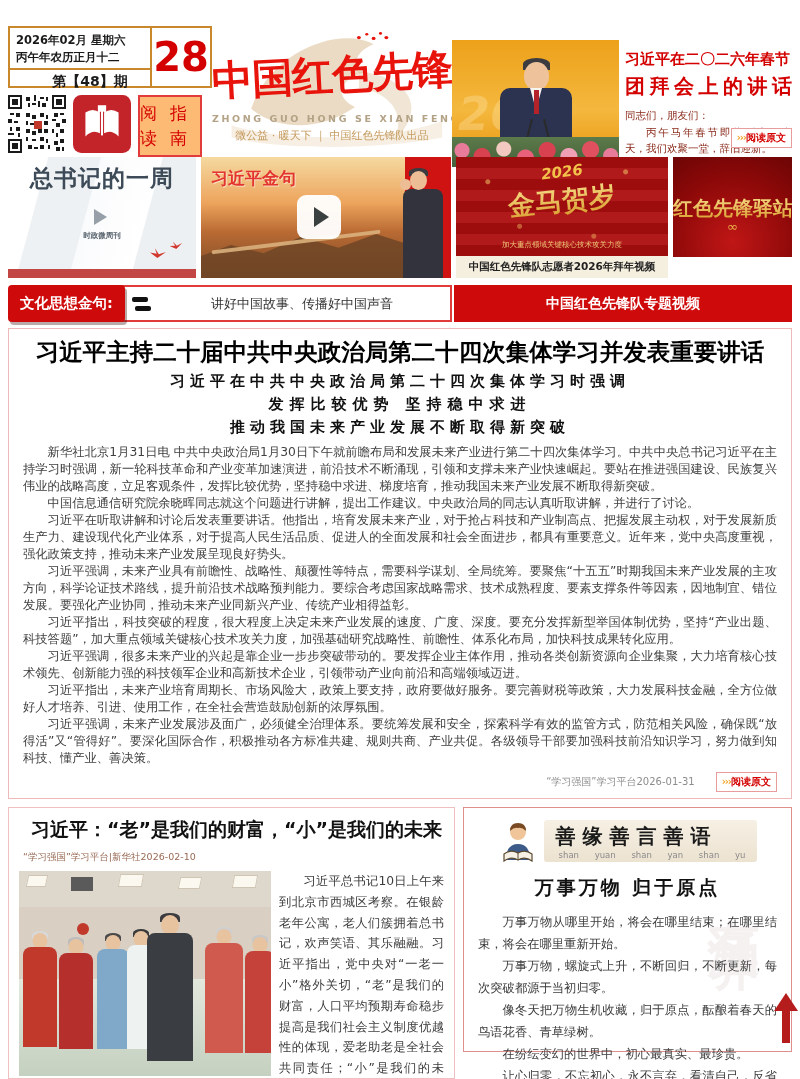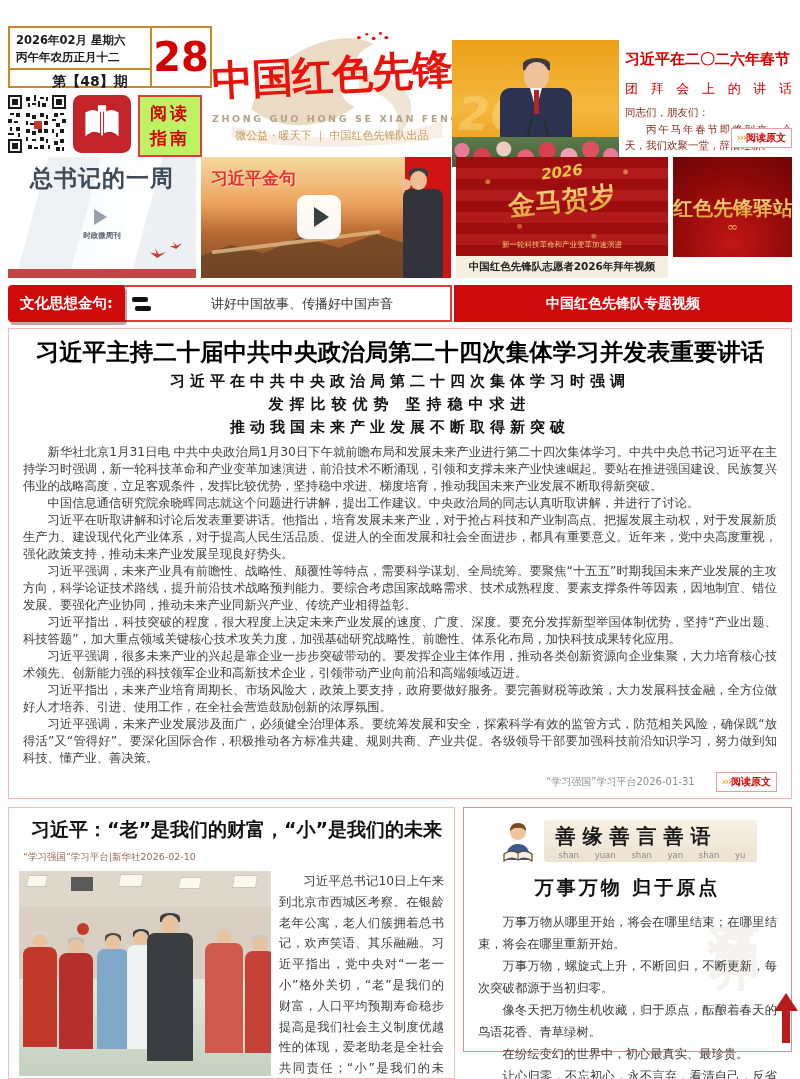--- a/index.html
+++ b/index.html
@@ -10,22 +10,22 @@
   .header{display:flex;padding:26px 8px 0 8px;height:150px;}
   .info{width:204px;flex:none;}
   .date-box{display:flex;border:2px solid #c9882b;height:62px;background:#fff;}
   .date-left{flex:1;display:flex;flex-direction:column;border-right:2px solid #c9882b;}
   .date-lines{padding:4px 6px 3px;font-size:11.5px;font-weight:bold;color:#1a1a1a;line-height:1.45;border-bottom:2px solid #c9882b;white-space:nowrap;}
   .issue{text-align:center;font-size:14px;font-weight:bold;color:#1a1a1a;padding-top:3px;padding-left:20px;}
   .date-day{width:58px;display:flex;align-items:center;justify-content:center;color:#d40000;font-size:40px;font-weight:900;font-family:"DejaVu Sans",sans-serif;}
   .icons-row{display:flex;margin-top:7px;gap:7px;align-items:flex-start;}
   .qr{width:58px;height:58px;display:block;}
   .bookicon{width:58px;height:58px;display:block;}
-  .guide{width:64px;height:62px;border:2px solid #e23b3b;color:#d40000;font-weight:700;font-size:17px;
-         display:flex;flex-direction:column;align-items:center;justify-content:center;line-height:1.45;letter-spacing:3px;background:#bef264;cursor:pointer;}
+  .guide{width:64px;height:62px;border:2px solid #e23b3b;color:#d40000;font-weight:400;font-size:17px;
+         display:flex;flex-direction:row;align-items:center;justify-content:center;line-height:1.45;letter-spacing:3px;background:#fdba74;cursor:pointer;}
   
   .masthead{flex:1;position:relative;text-align:center;padding-top:22px;overflow:hidden;}
   .horse{position:absolute;left:0;top:0;width:100%;height:100%;}
   .mh-title{position:relative;font-size:41px;font-weight:900;color:#e8140c;transform:rotate(-3deg);letter-spacing:-1px;white-space:nowrap;}
   .mh-pinyin{position:relative;margin-top:10px;font-size:9.5px;letter-spacing:2.6px;color:#b3a285;font-weight:bold;white-space:nowrap;}
   .mh-slogan{position:relative;margin-top:4px;font-size:11px;color:#c49a5c;white-space:nowrap;}
   
   .featured{width:340px;flex:none;display:flex;gap:6px;padding-top:14px;position:relative;}
   .feat-photo{width:167px;height:127px;flex:none;position:relative;overflow:hidden;
               background:linear-gradient(180deg,#eda11a 0%,#f4b83e 55%,#e8920a 100%);}
@@ -42,21 +42,21 @@
       radial-gradient(circle at 18% 65%,#d8414f 8px,transparent 9px),
       radial-gradient(circle at 31% 40%,#f2c9c0 7px,transparent 8px),
       radial-gradient(circle at 44% 70%,#e8607a 8px,transparent 9px),
       radial-gradient(circle at 57% 45%,#d8414f 8px,transparent 9px),
       radial-gradient(circle at 70% 65%,#f0a0b5 8px,transparent 9px),
       radial-gradient(circle at 83% 42%,#e0505f 8px,transparent 9px),
       radial-gradient(circle at 95% 62%,#e87a9a 7px,transparent 8px),
       linear-gradient(180deg,#5c7a4a,#46603a);}
   .feat-text{flex:1;position:relative;padding-top:8px;}
   .feat-title{color:#d40000;font-weight:900;font-size:15px;line-height:1.55;white-space:nowrap;}
-  .feat-title2{color:#d40000;font-weight:400;font-size:13px;line-height:1.55;text-align:justify;text-align-last:justify;margin-top:8px;}
+  .feat-title2{color:#d40000;font-weight:700;font-size:20px;line-height:1.55;text-align:justify;text-align-last:justify;}
   .feat-body{margin-top:5px;color:#8a2a1a;font-size:10.5px;line-height:1.55;text-align:justify;}
   .feat-body .ind{text-indent:2em;margin:0;}
   .feat-body p{margin:0;}
   .read-btn{position:absolute;right:0;bottom:2px;border:1px solid #e89c9c;background:#fff;font-size:10px;font-weight:bold;
             padding:2px 5px;white-space:nowrap;cursor:pointer;}
   .read-btn .arr{color:#f0a429;letter-spacing:-1px;}
   .read-btn .txt{color:#d40000;}
   
   .video-row{display:flex;gap:5px;margin:7px 8px 0;height:121px;}
   .thumb{position:relative;overflow:hidden;cursor:pointer;flex:none;}
@@ -261,21 +261,21 @@
       <div class="t2-red"></div>
       <div class="t2-suit"></div>
       <div class="t2-hairx"></div>
       <div class="t2-head"></div>
       <div class="t2-hand"></div>
     </div>
     <div class="thumb t3">
       <div class="t3-media">
         <div class="t3-year">2026</div>
         <div class="t3-label">金马贺岁</div>
-        <div class="t3-strip">新一轮科技革命和产业变革加速演进</div>
+        <div class="t3-strip">加大重点领域关键核心技术攻关力度</div>
       </div>
       <div class="t3-caption">中国红色先锋队志愿者2026年拜年视频</div>
     </div>
     <div class="thumb t4">
       <div class="t4-media">
         <div class="t4-label">红色先锋驿站</div>
         <div class="t4-bow">∞</div>
       </div>
     </div>
   </div>

